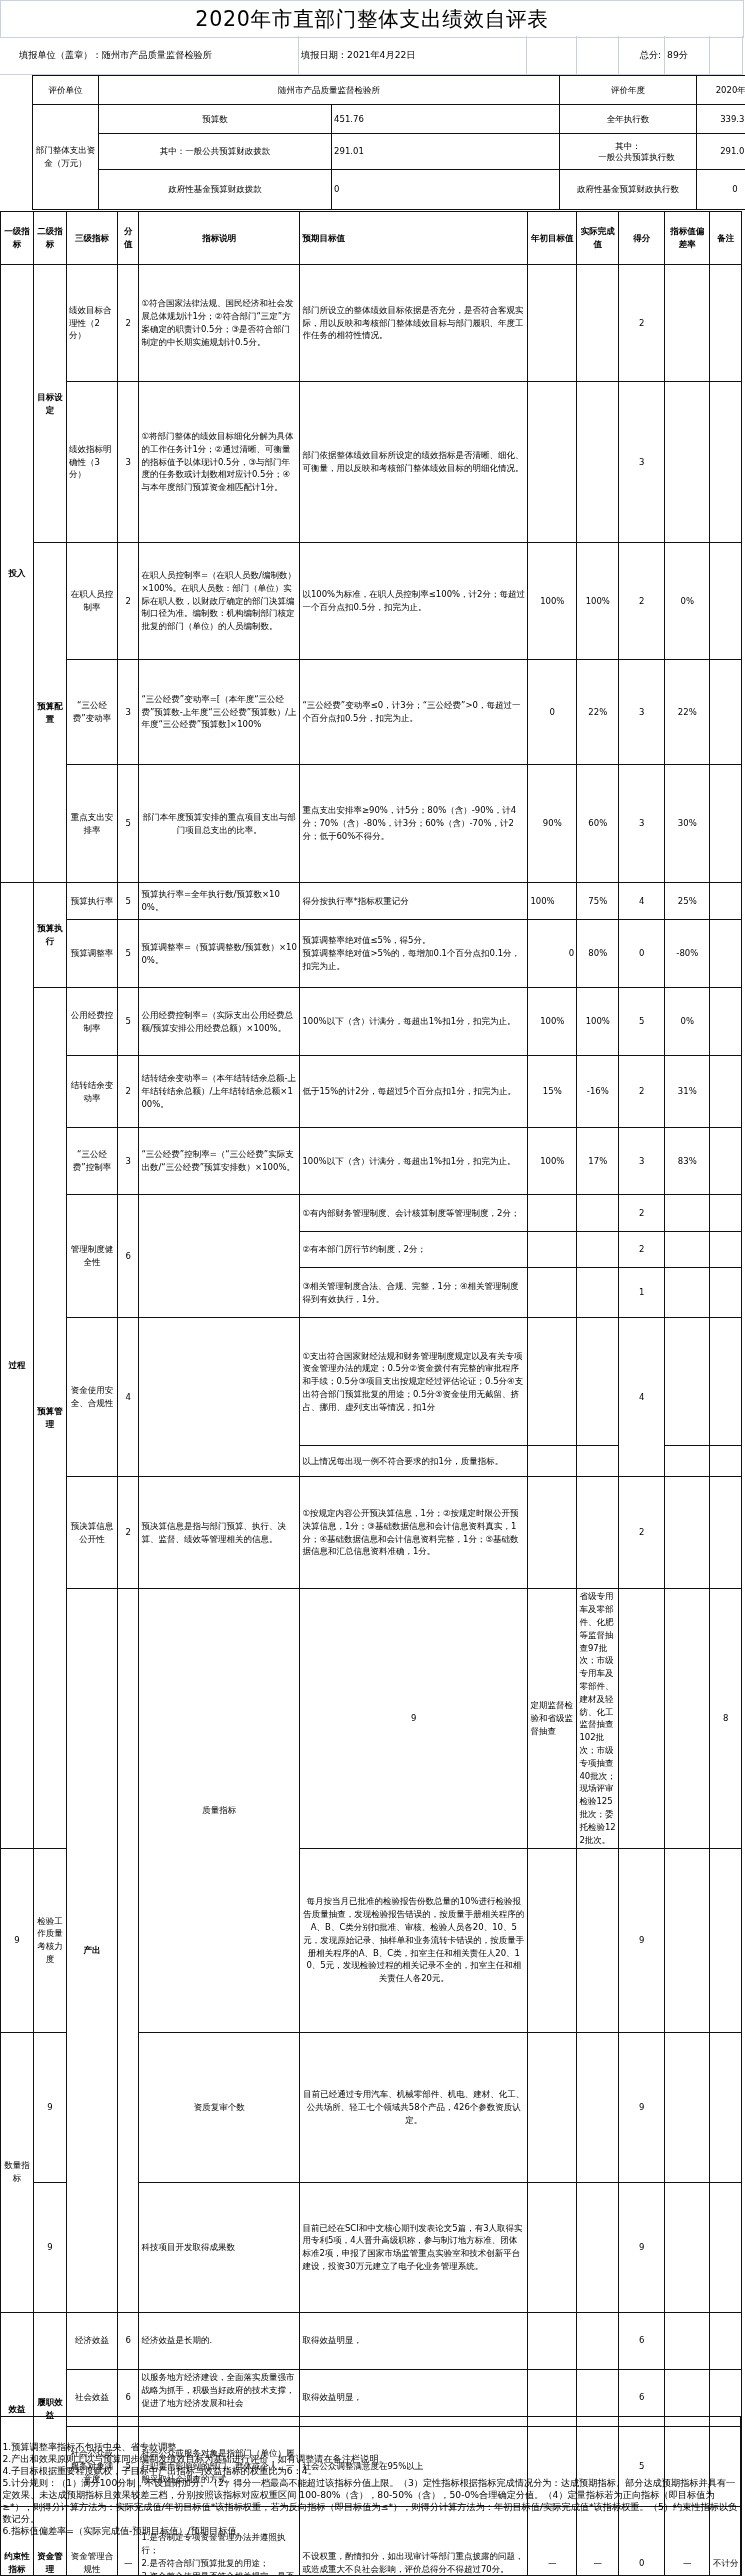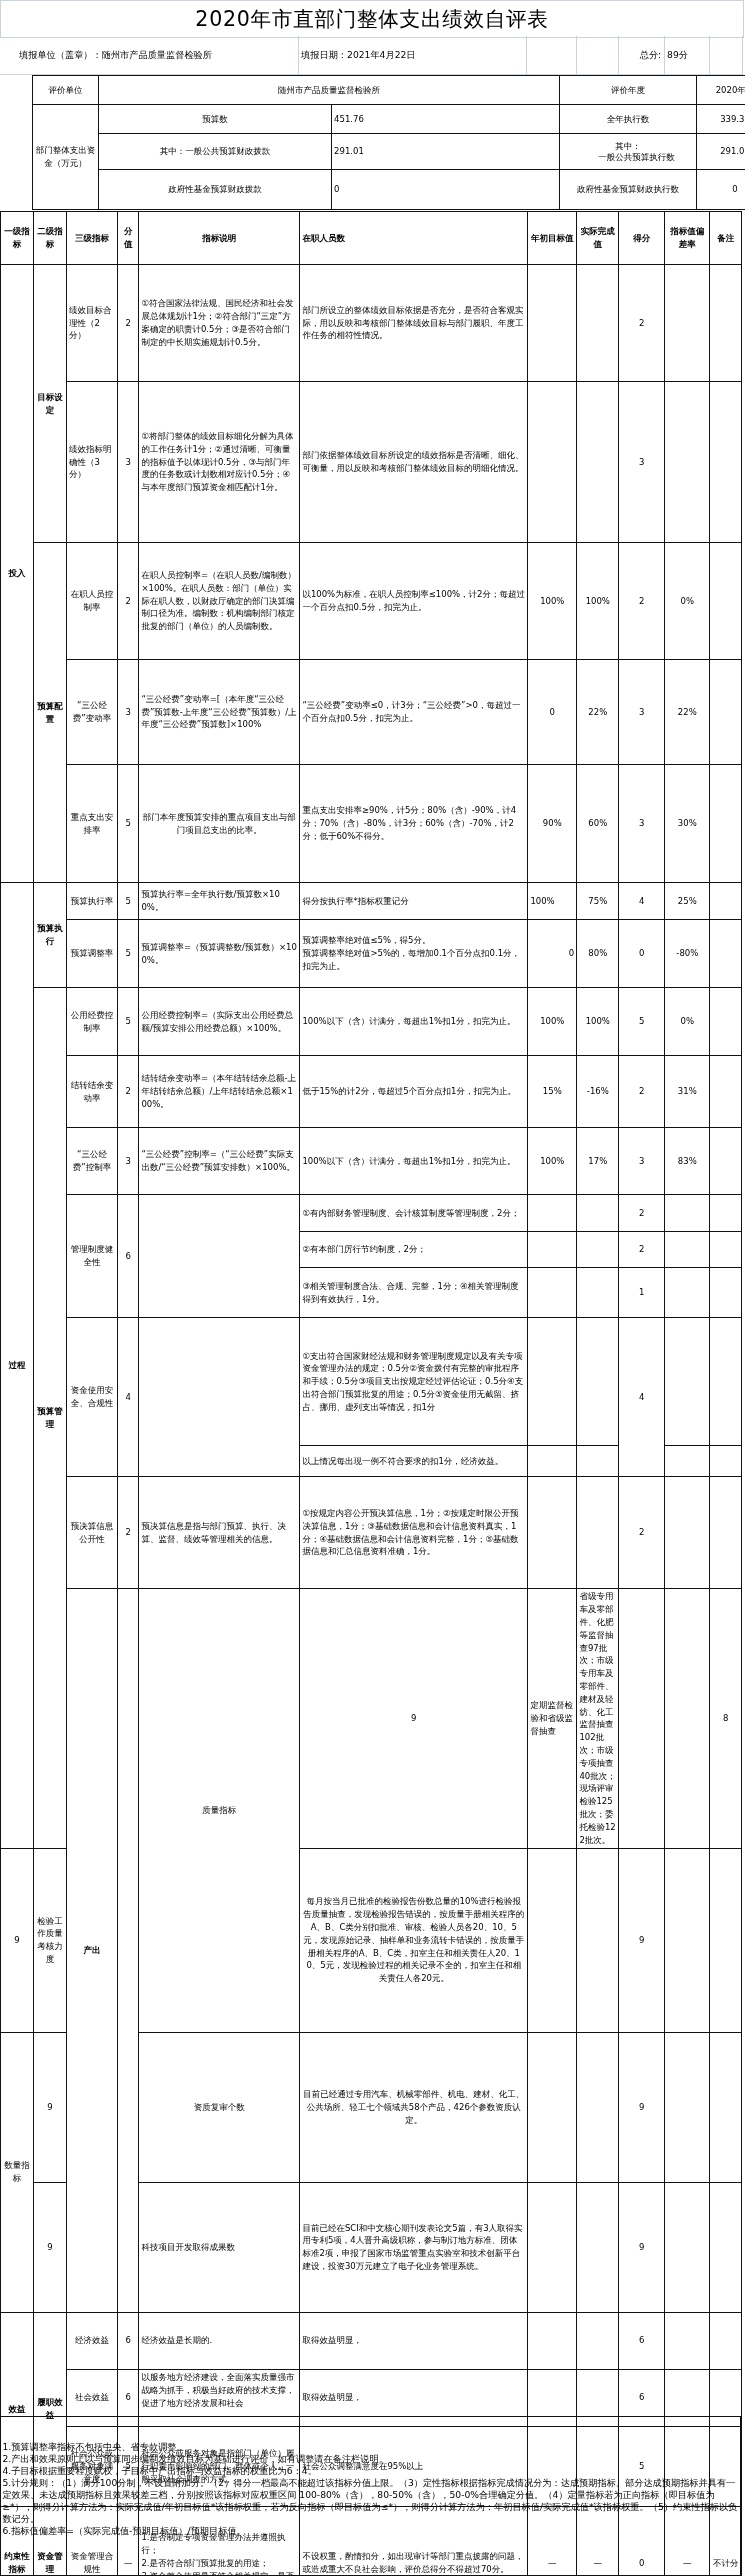--- a/index.html
+++ b/index.html
@@ -91,21 +91,21 @@
         <col style="width:45px">
         <col style="width:32px">
     </colgroup>
     <tbody>
         <tr style="height:53px">
       <td class="hdr">一级指标</td>
       <td class="hdr">二级指标</td>
       <td class="hdr">三级指标</td>
       <td class="hdr">分值</td>
       <td class="hdr">指标说明</td>
-      <td class="hdr left">在职人员数</td>
+      <td class="hdr left">预期目标值</td>
       <td class="hdr">年初目标值</td>
       <td class="hdr">实际完成值</td>
       <td class="hdr">得分</td>
       <td class="hdr">指标值偏差率</td>
       <td class="hdr">备注</td>
     </tr>
 
     <tr style="height:117px">
       <td class="bold ctr" rowspan="5">投入</td>
       <td class="bold ctr" rowspan="2">目标设定</td>
@@ -258,21 +258,21 @@
       <td class="ctr" rowspan="2">4</td>
       <td class="left" rowspan="2"></td>
       <td class="left">①支出符合国家财经法规和财务管理制度规定以及有关专项资金管理办法的规定；0.5分②资金拨付有完整的审批程序和手续；0.5分③项目支出按规定经过评估论证；0.5分④支出符合部门预算批复的用途；0.5分⑤资金使用无截留、挤占、挪用、虚列支出等情况，扣1分</td>
       <td></td>
           <td></td>
       <td class="ctr" rowspan="2">4</td>
       <td></td>
           <td></td>
     </tr>
     <tr style="height:31px">
-      <td class="left">以上情况每出现一例不符合要求的扣1分，经济效益。</td>
+      <td class="left">以上情况每出现一例不符合要求的扣1分，质量指标。</td>
       <td></td>
           <td></td>
       <td></td>
           <td></td>
     </tr>
     <tr style="height:112px">
       <td class="ctr">预决算信息公开性</td>
       <td class="ctr">2</td>
       <td class="left">预决算信息是指与部门预算、执行、决算、监督、绩效等管理相关的信息。</td>
       <td class="left">①按规定内容公开预决算信息，1分；②按规定时限公开预决算信息，1分；③基础数据信息和会计信息资料真实，1分；④基础数据信息和会计信息资料完整，1分；⑤基础数据信息和汇总信息资料准确，1分。</td>

